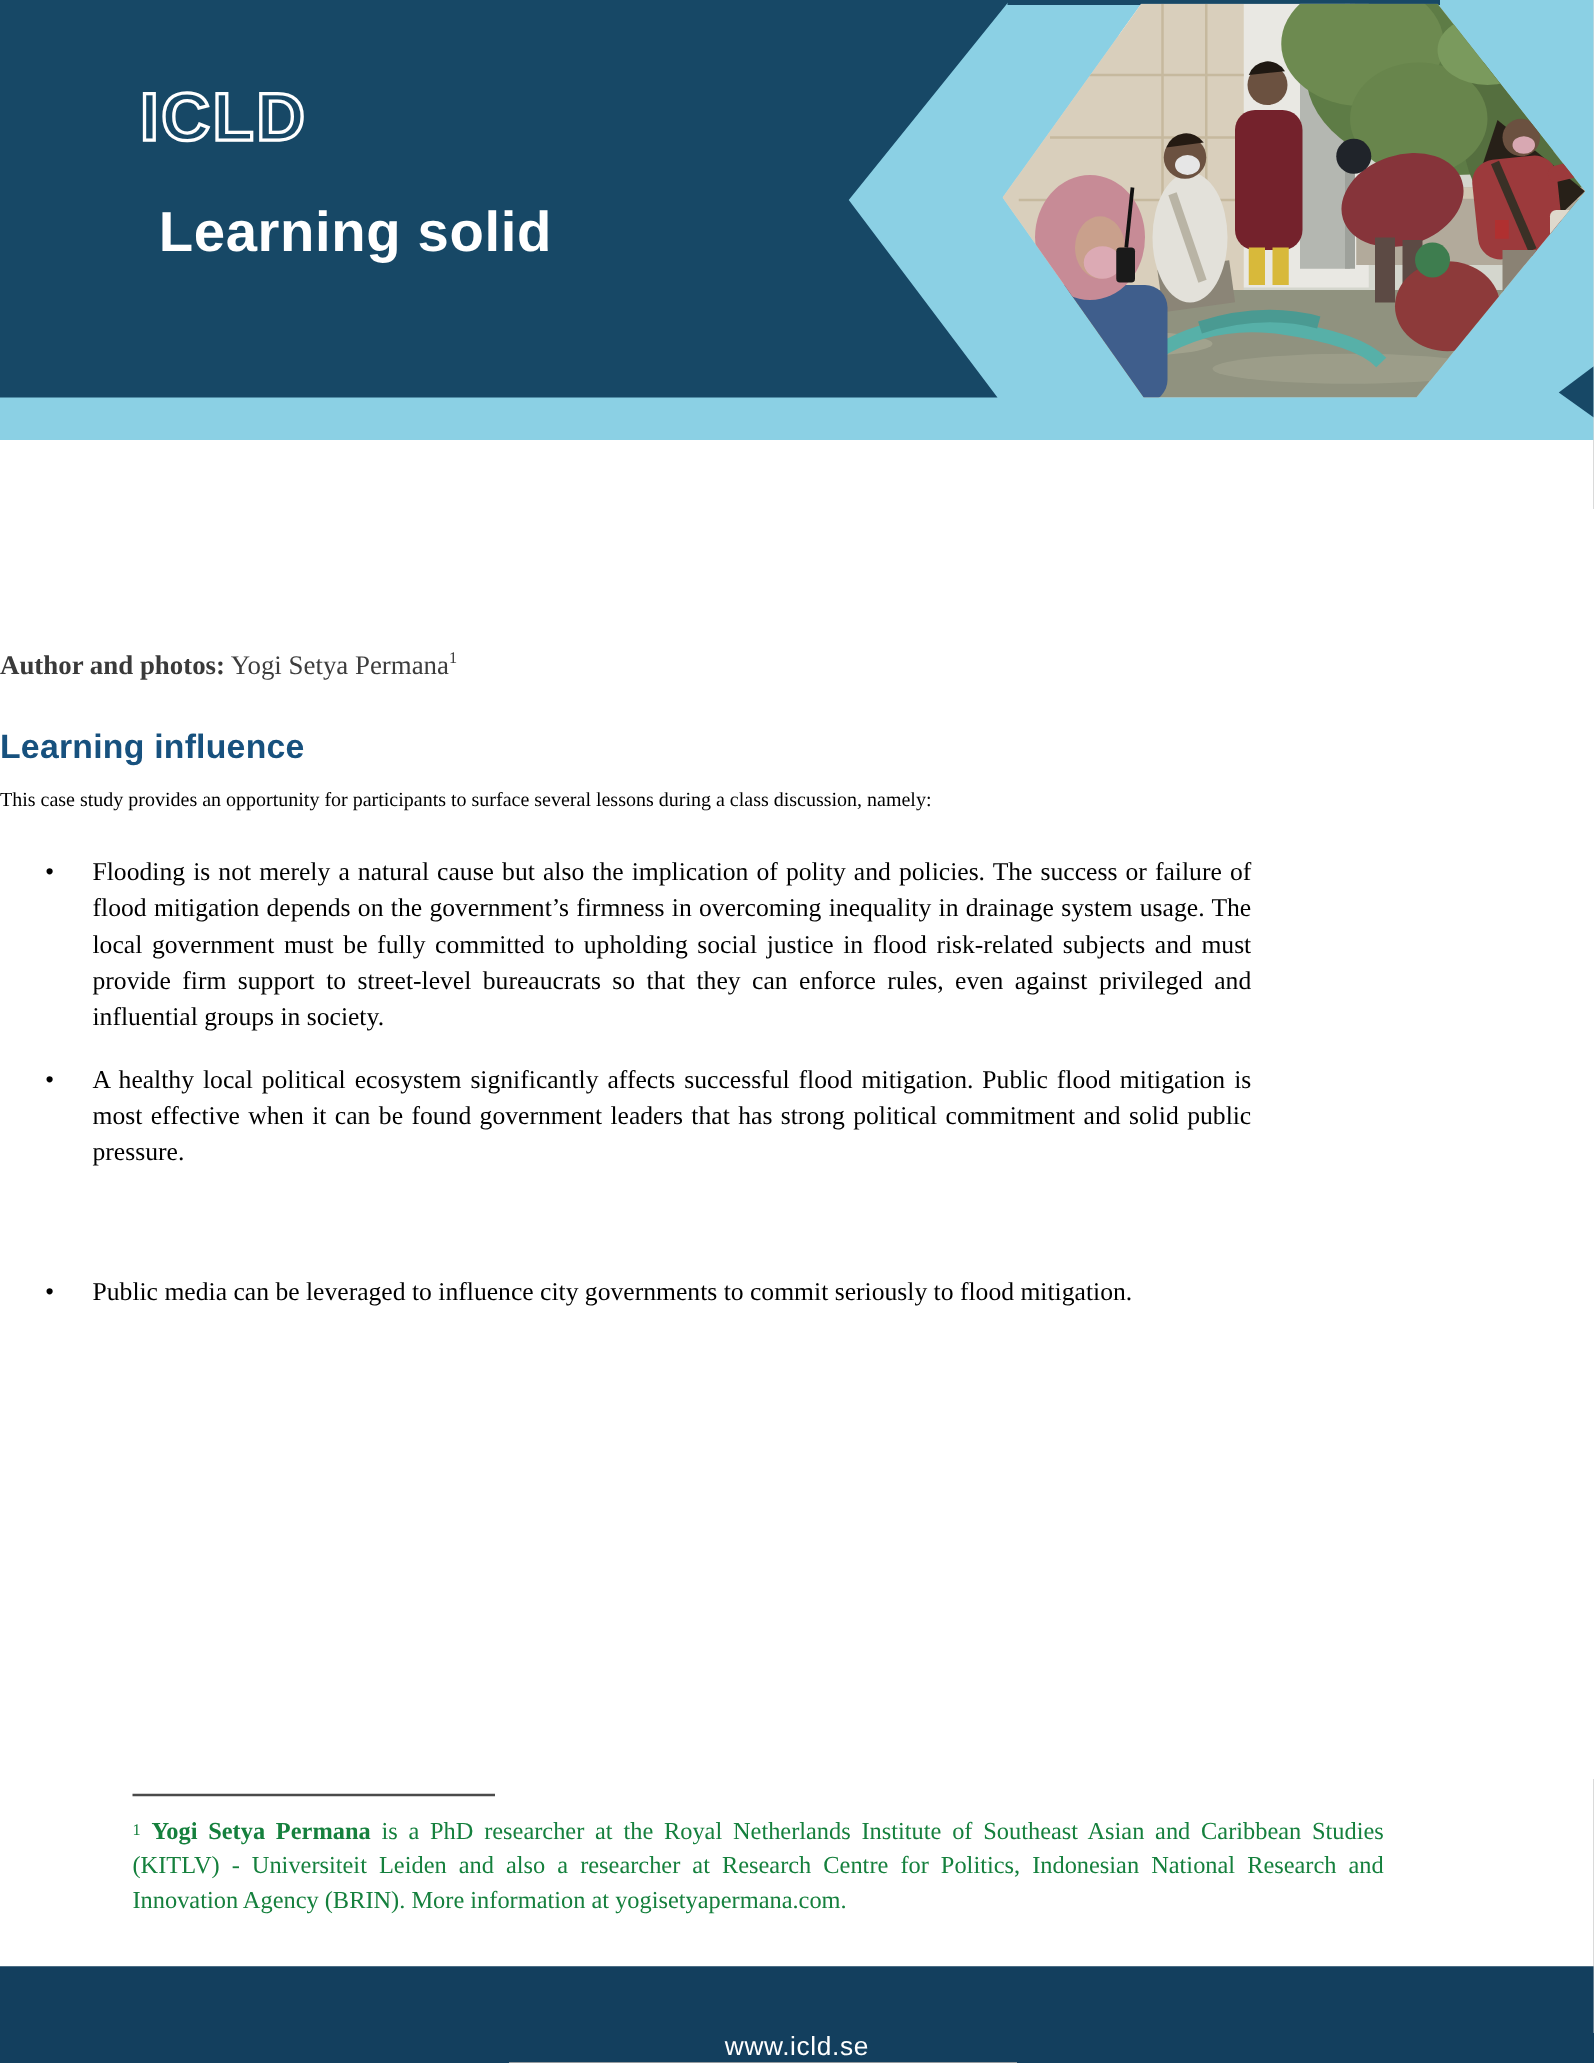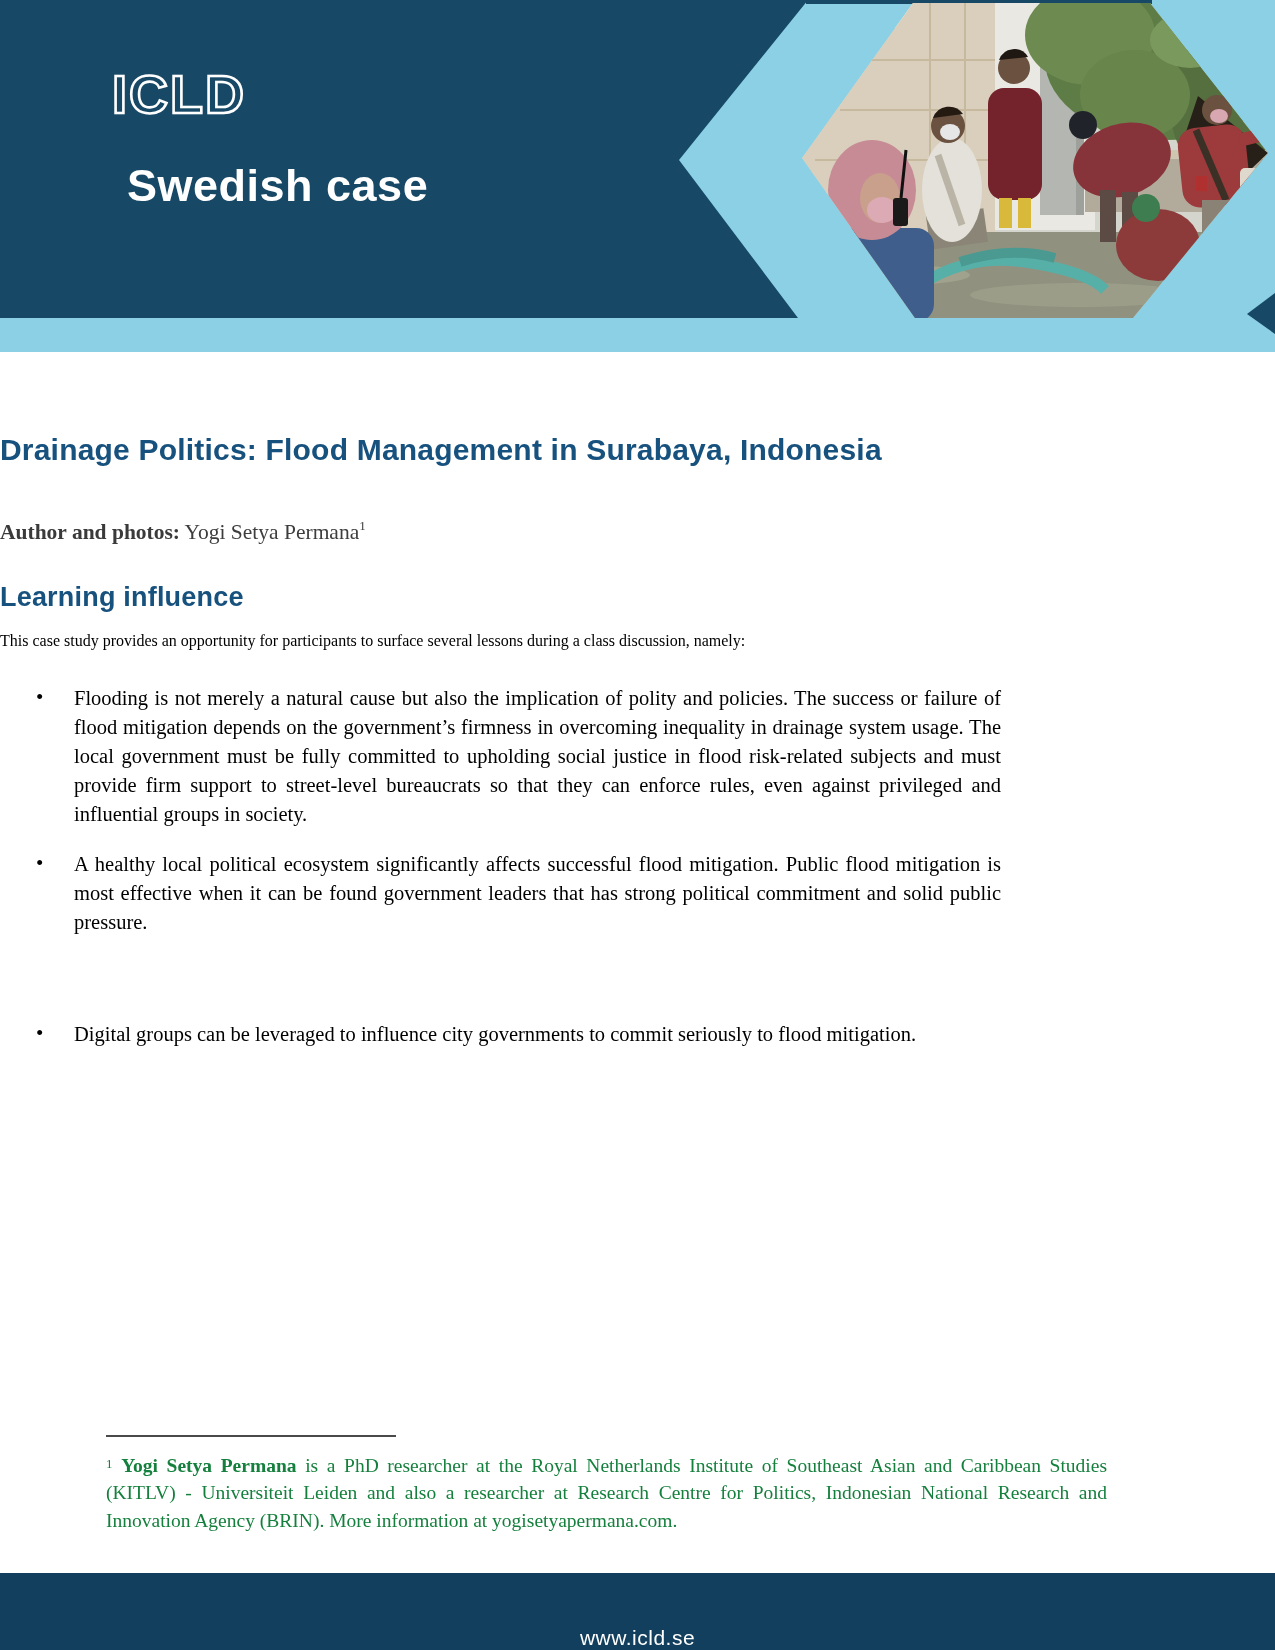--- a/index.html
+++ b/index.html
@@ -157,35 +157,34 @@
 
           <rect x="1240" y="168" width="26" height="30" rx="5" fill="#ded9cc"></rect>
           <rect x="1196" y="176" width="11" height="15" fill="#b03030"></rect>
         </g>
       </g>
     </svg>
 
     <div class="logo">
       <span class="logo-letters">ICLD</span>
     </div>
-    <div class="banner-title">Swedish case</div>
+    <div class="banner-title">Learning solid</div>
   </div>
 
-  <h1 class="doc-title">Drainage Politics: Flood Management in Surabaya, Indonesia</h1>
 
   <p class="author-line"><strong>Author and photos:</strong> <span>Yogi Setya Permana</span><sup class="fnref">1</sup></p>
 
   <h2 class="section-heading">Learning influence</h2>
 
   <p class="intro">This case study provides an opportunity for participants to surface several lessons during a class discussion, namely:</p>
 
   <ul class="bullets">
     <li class="b1"><span class="marker">•</span><span>Flooding is not merely a natural cause but also the implication of polity and policies. The success or failure of flood mitigation depends on the government’s firmness in overcoming inequality in drainage system usage. The local government must be fully committed to upholding social justice in flood risk-related subjects and must provide firm support to street-level bureaucrats so that they can enforce rules, even against privileged and influential groups in society.</span></li>
     <li class="b2"><span class="marker">•</span><span>A healthy local political ecosystem significantly affects successful flood mitigation. Public flood mitigation is most effective when it can be found government leaders that has strong political commitment and solid public pressure.</span></li>
-    <li class="b3"><span class="marker">•</span><span>Digital groups can be leveraged to influence city governments to commit seriously to flood mitigation.</span></li>
+    <li class="b3"><span class="marker">•</span><span>Public media can be leveraged to influence city governments to commit seriously to flood mitigation.</span></li>
   </ul>
 
   <div class="footnote-divider"></div>
   <p class="footnote"><sup class="fnref">1</sup> <strong>Yogi Setya Permana</strong> <span>is a PhD researcher at the Royal Netherlands Institute of Southeast Asian and Caribbean Studies (KITLV) - Universiteit Leiden and also a researcher at Research Centre for Politics, Indonesian National Research and Innovation Agency (BRIN). More information at yogisetyapermana.com.</span></p>
 
   <div class="footer-bar">
     <span class="footer-url">www.icld.se</span>
   </div>
 
 </div>

